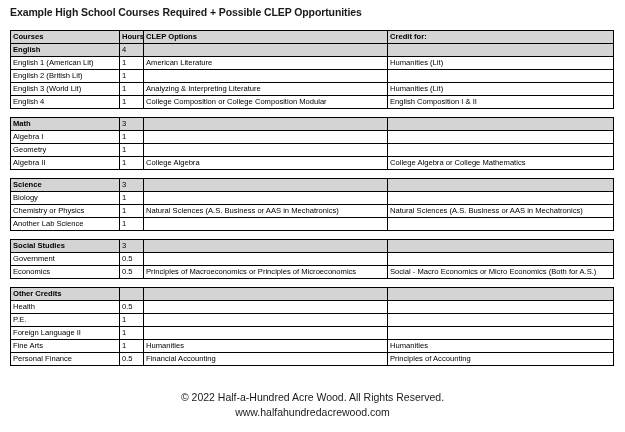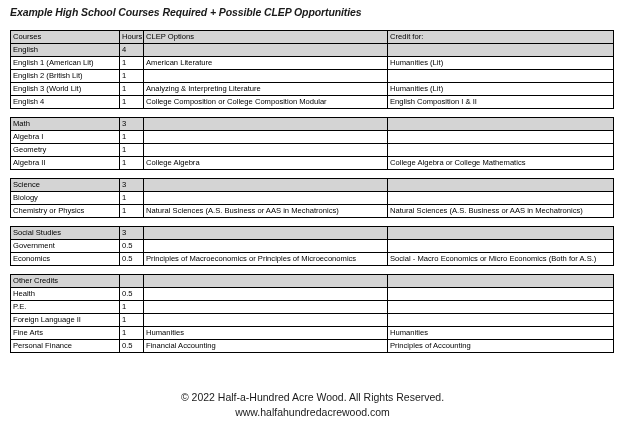--- a/index.html
+++ b/index.html
@@ -24,21 +24,20 @@
 
   .doc-title {
     position: absolute;
     left: 10px;
     top: 6px;
     font-size: 10.5px;
     font-weight: bold;
     letter-spacing: -0.1px;
     color: #1a1a1a;
     white-space: nowrap;
-    font-style: italic;
   }
 
   .table-wrap {
     position: absolute;
     left: 10px;
     top: 30px;
     width: 603px;
   }
 
   table.sheet {
@@ -60,21 +59,21 @@
     vertical-align: middle;
     line-height: 10px;
     white-space: nowrap;
     overflow: hidden;
     background: #ffffff;
   }
 
   tr.header-row td,
   tr.section-row td {
     background: #d4d4d4;
-    font-weight: normal;
+    font-weight: bold;
   }
 
   tr.section-row td.hours-cell {
     font-weight: normal;
   }
 
   tr.spacer-row td {
     border: none;
     height: 8px;
     background: #ffffff;
@@ -186,20 +185,26 @@
             <td class="hours-cell">1</td>
             <td></td>
             <td></td>
           </tr>
           <tr class="data-row">
             <td>Chemistry or Physics</td>
             <td class="hours-cell">1</td>
             <td>Natural Sciences (A.S. Business or AAS in Mechatronics)</td>
             <td>Natural Sciences (A.S. Business or AAS in Mechatronics)</td>
           </tr>
+          <tr class="data-row">
+            <td>Another Lab Science</td>
+            <td class="hours-cell">1</td>
+            <td></td>
+            <td></td>
+          </tr>
           <tr class="spacer-row">
             <td colspan="4"></td>
           </tr>
           <tr class="section-row">
             <td>Social Studies</td>
             <td class="hours-cell">3</td>
             <td></td>
             <td></td>
           </tr>
           <tr class="data-row">

